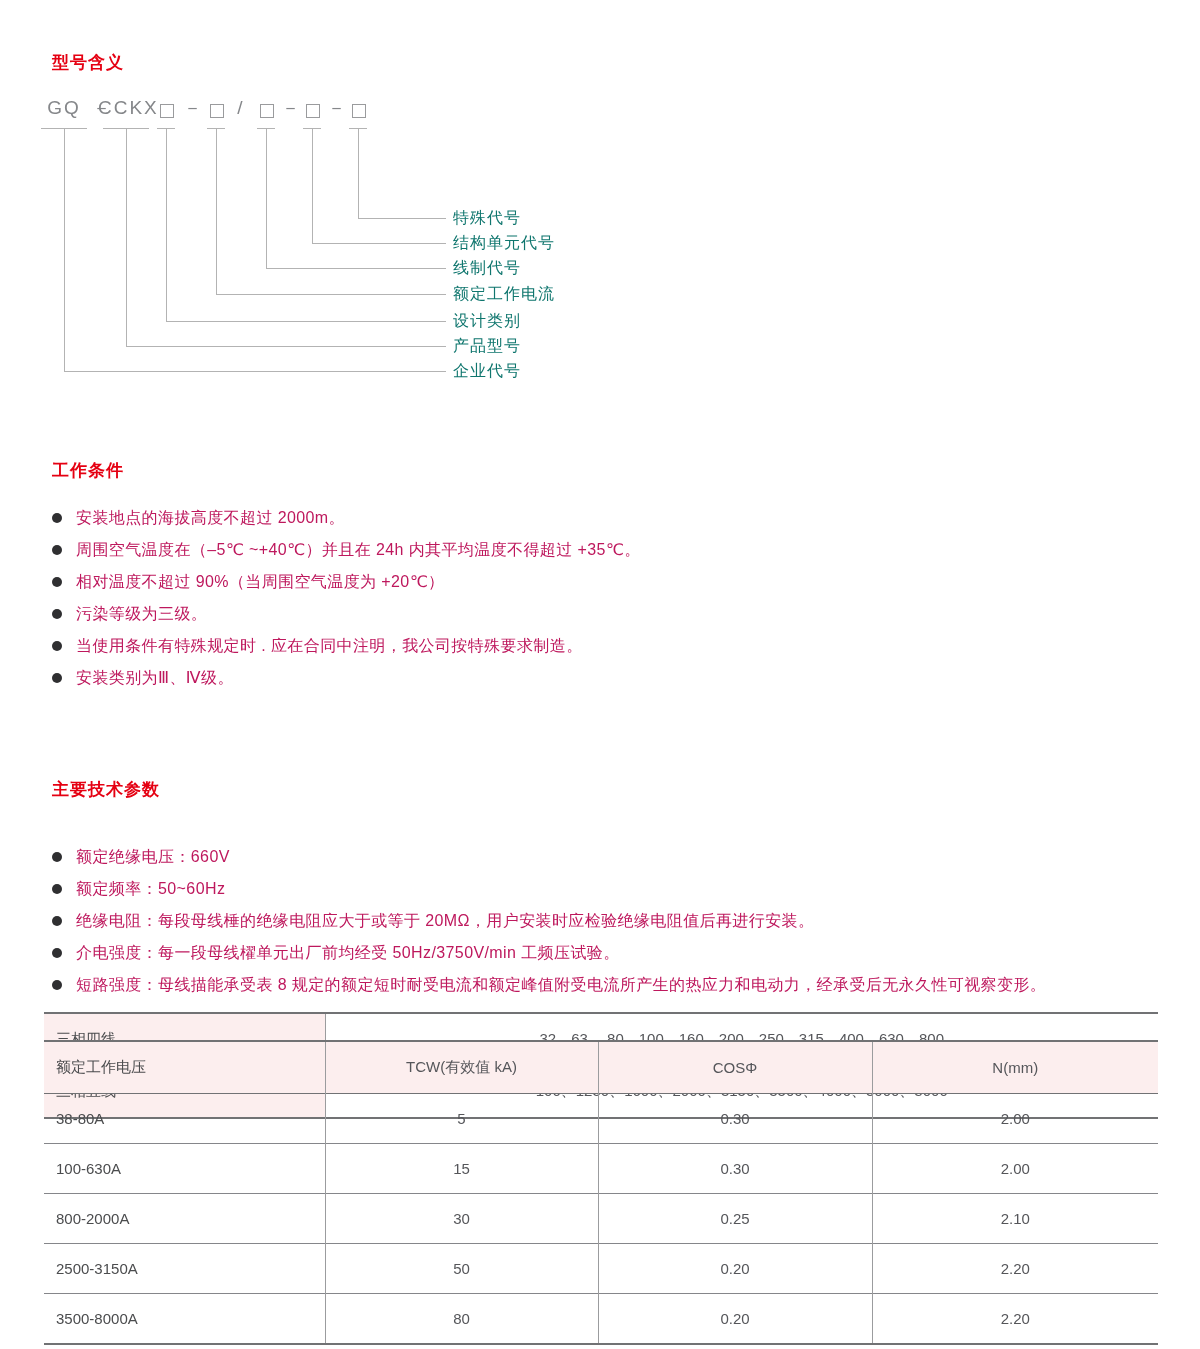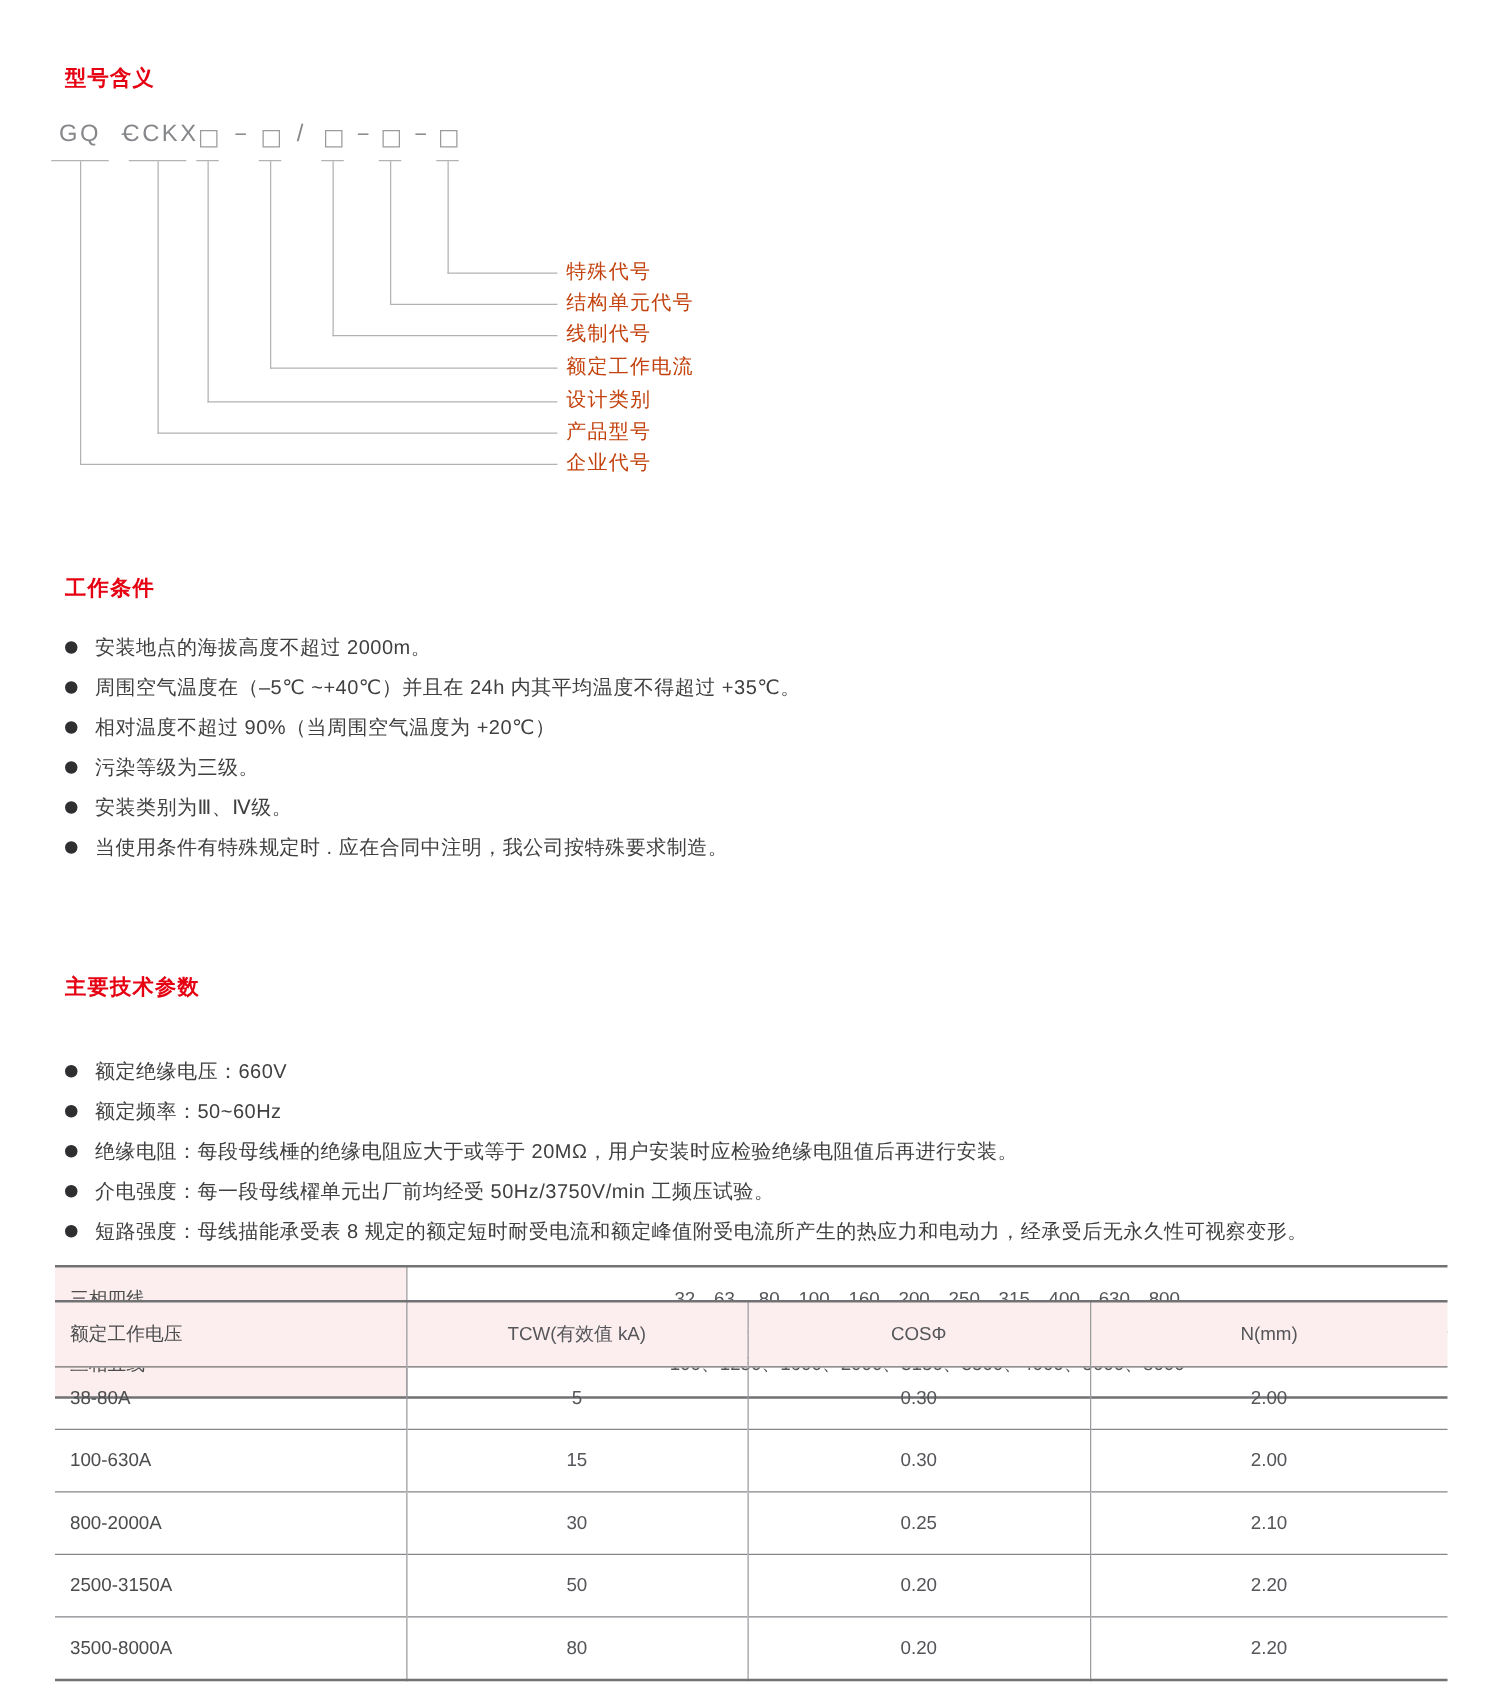--- a/index.html
+++ b/index.html
@@ -21,31 +21,31 @@
     position:absolute;top:9px;width:12px;height:12px;
     border:1.5px solid #9a9b9d;background:#ffffff;
   }
   .underline{position:absolute;top:33px;height:0;border-top:1.5px solid #b3b3b3;}
   .connector{
     position:absolute;top:34px;
     border-left:1.5px solid #b3b3b3;border-bottom:1.5px solid #b3b3b3;
   }
   .dlabel{
     position:absolute;left:413px;height:22px;line-height:22px;
-    font-size:16px;color:#c2410c;letter-spacing:1px;white-space:nowrap;
+    font-size:16px;color:#0f766e;letter-spacing:1px;white-space:nowrap;
   }
   
   .bullets{position:absolute;left:52px;margin:0;padding:0;list-style:none;width:1110px;}
   .bullets li{display:flex;align-items:center;height:32px;}
   .dot{
     flex:0 0 auto;width:10px;height:10px;border-radius:50%;
     background:#2f2f31;margin-right:14px;
   }
   .btext{
-    font-size:16px;color:#404040;letter-spacing:0.4px;white-space:nowrap;
+    font-size:16px;color:#be185d;letter-spacing:0.4px;white-space:nowrap;
   }
   
   .tbl{
     position:absolute;left:44px;width:1114px;border-collapse:collapse;table-layout:fixed;
     font-size:15px;color:#55565a;
   }
   .tbl tr{height:30px;}
   .tbl td,.tbl th{padding:16px;vertical-align:middle;font-weight:normal;}
   .tbl .lcell{text-align:left;padding-left:12px;color:#4b4c4e;}
   .tbl .ccell{text-align:center;}
@@ -121,25 +121,25 @@
     <li>
         <span class="dot"></span>
         <span class="btext">相对温度不超过 90%（当周围空气温度为 +20℃）</span>
       </li>
     <li>
         <span class="dot"></span>
         <span class="btext">污染等级为三级。</span>
       </li>
     <li>
         <span class="dot"></span>
+        <span class="btext">当使用条件有特殊规定时 . 应在合同中注明，我公司按特殊要求制造。</span>
+      </li>
+    <li>
+        <span class="dot"></span>
         <span class="btext">安装类别为Ⅲ、Ⅳ级。</span>
-      </li>
-    <li>
-        <span class="dot"></span>
-        <span class="btext">当使用条件有特殊规定时 . 应在合同中注明，我公司按特殊要求制造。</span>
       </li>
   </ul>
 
   <h2 class="red-heading" style="top:778px">主要技术参数</h2>
 
   <ul class="bullets" style="top:841px">
     <li>
         <span class="dot"></span>
         <span class="btext">额定绝缘电压：660V</span>
       </li>

